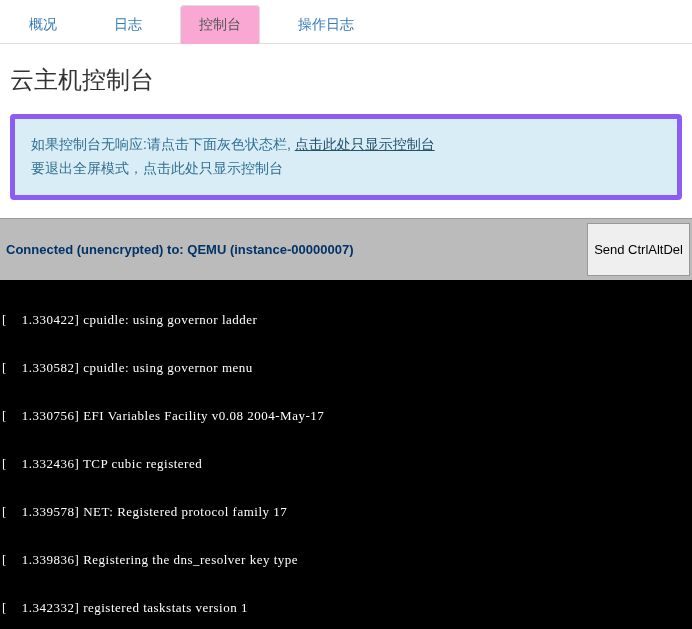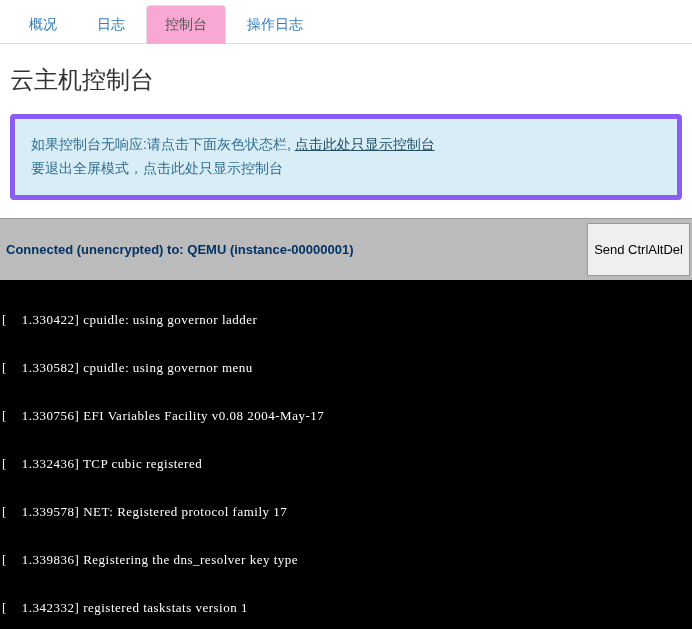--- a/index.html
+++ b/index.html
@@ -1,17 +1,17 @@
 <!DOCTYPE html>
 <html><head>
 <meta charset="utf-8">
 <style>
   * { box-sizing: border-box; margin: 0; padding: 0; }
   body { font-family: "Helvetica Neue", Helvetica, Arial, sans-serif; font-size: 14px; color: #333; background: #fff; width: 692px; }
-  .tabs { display: flex; border-bottom: 1px solid #ddd; padding: 4px 10px 0 10px; }
+  .tabs { display: flex; border-bottom: 1px solid #ddd; padding: 4px 10px 0 10px; gap: 17px; }
   .tab { padding: 10px 18px; color: #337ab7; cursor: pointer; border: 1px solid transparent; border-bottom: none; border-radius: 4px 4px 0 0; margin-right: 2px; position: relative; top: 1px; }
   .tab.active { color: #555; background: #f9a8d4; border-color: #ddd #ddd #fff #ddd; }
   .page-title { font-size: 24px; font-weight: 400; margin: 20px 10px 18px 10px; color: #333; }
   .alert { margin: 0 10px 18px 10px; background: #d9edf7; border: 5px solid #8b5cf6; color: #31708f; padding: 14px 16px; border-radius: 4px; line-height: 1.7; }
   .alert a { color: #245269; text-decoration: underline; }
   .status-bar { display: flex; align-items: center; background: #bbb; color: #003366; font-weight: bold; font-size: 13px; padding: 4px 2px 4px 6px; border-top: 1px solid #999; }
   .status-bar .status-text { flex: 1; }
   .status-bar button { background: #efefef; border: 1px solid #999; padding: 18px 6px; font-size: 13px; cursor: pointer; font-family: inherit; }
   .terminal { background: #000; color: #fff; font-family: "Courier New", Courier, monospace; font-size: 13px; line-height: 16px; padding: 0; white-space: pre; overflow: hidden; letter-spacing: 0.5px; }
   .terminal .line { padding: 0 2px; font-family: Liberation Serif, serif; }
@@ -27,21 +27,21 @@
 </div>
 
 <h1 class="page-title">云主机控制台</h1>
 
 <div class="alert">
   <span>如果控制台无响应:请点击下面灰色状态栏, </span><a href="#">点击此处只显示控制台</a><br>
   <span>要退出全屏模式，点击此处只显示控制台</span>
 </div>
 
 <div class="status-bar">
-  <span class="status-text">Connected (unencrypted) to: QEMU (instance-00000001)</span>
+  <span class="status-text">Connected (unencrypted) to: QEMU (instance-00000007)</span>
   <button>Send CtrlAltDel</button>
 </div>
 
 <div class="terminal">
   <div class="line">[    1.330422] cpuidle: using governor ladder</div>
   <div class="line">[    1.330582] cpuidle: using governor menu</div>
   <div class="line">[    1.330756] EFI Variables Facility v0.08 2004-May-17</div>
   <div class="line">[    1.332436] TCP cubic registered</div>
   <div class="line">[    1.339578] NET: Registered protocol family 17</div>
   <div class="line">[    1.339836] Registering the dns_resolver key type</div>

